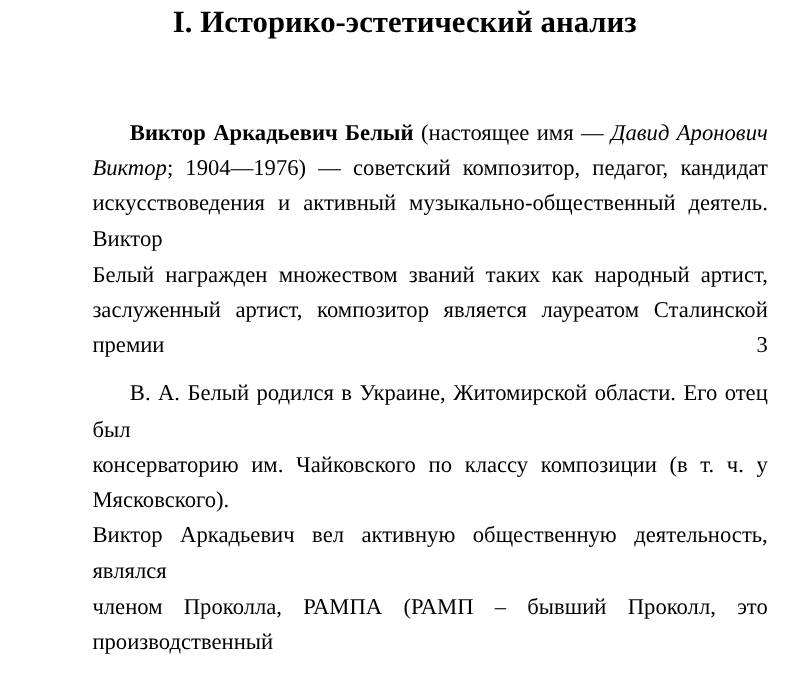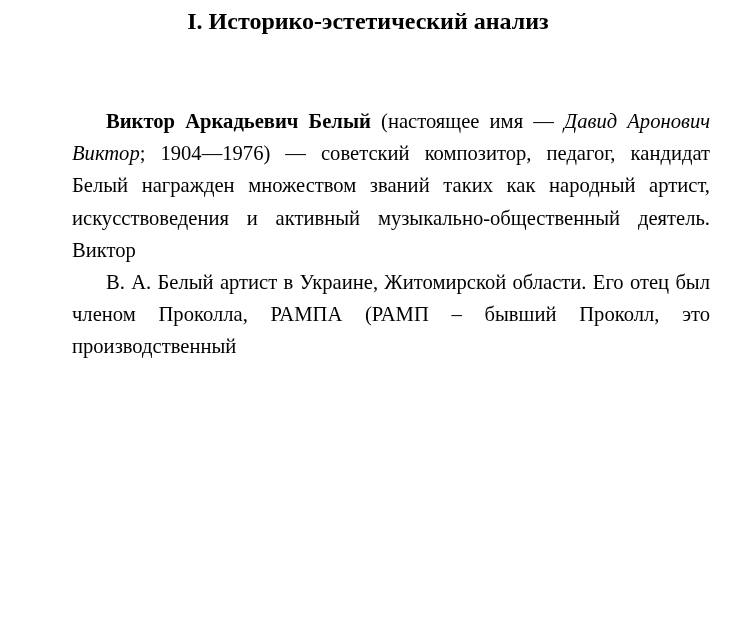--- a/index.html
+++ b/index.html
@@ -12,28 +12,28 @@
     position: relative;
     width: 736px; height: 628px;
     font-family: "Liberation Serif", "DejaVu Serif", serif;
     color: #000000;
     background: #ffffff;
   }
   .title {
     margin: 3px 0 0 0;
     text-align: center;
     font-weight: bold;
-    font-size: 24px;
+    font-size: 28px;
     line-height: 36px;
   }
   .content {
     margin: 66px 26px 0 72px; 
     font-size: 20.6px;
   }
-  .para { margin: 0; padding: 0; }
+  .para { margin: 12px; padding: 0; }
   .ln {
     display: block;
     line-height: 32.2px;
     text-align: justify;
     text-align-last: justify;
     white-space: normal;
   }
   .ln.first { text-indent: 34px; }
   .ln.end { text-align-last: left; }
   .it { font-style: italic; }
@@ -44,24 +44,27 @@
 
 <div class="page">
 
   <h1 class="title">I. Историко-эстетический анализ</h1>
 
   <div class="content">
 
     <p class="para">
       <span class="ln first"><b class="bd">Виктор Аркадьевич Белый</b><span> (настоящее имя — </span><i class="it">Давид Аронович</i></span>
       <span class="ln"><i class="it">Виктор</i><span>; 1904—1976) — советский композитор, педагог, кандидат</span></span>
+      <span class="ln">искусствоведения и активный музыкально-общественный деятель. Виктор</span>
       <span class="ln">Белый награжден множеством званий таких как народный артист,</span>
-      <span class="ln">искусствоведения и активный музыкально-общественный деятель. Виктор</span>
+      <span class="ln">заслуженный артист, композитор является лауреатом Сталинской премии 3</span>
     </p>
 
     <p class="para">
-      <span class="ln first">В. А. Белый артист в Украине, Житомирской области. Его отец был</span>
+      <span class="ln first">В. А. Белый родился в Украине, Житомирской области. Его отец был</span>
+      <span class="ln">консерваторию им. Чайковского по классу композиции (в т. ч. у Мясковского).</span>
+      <span class="ln">Виктор Аркадьевич вел активную общественную деятельность, являлся</span>
       <span class="ln">членом Проколла, РАМПА (РАМП – бывший Проколл, это производственный</span>
 
     </p>
 
   </div>
 </div>
 
 </body></html>

